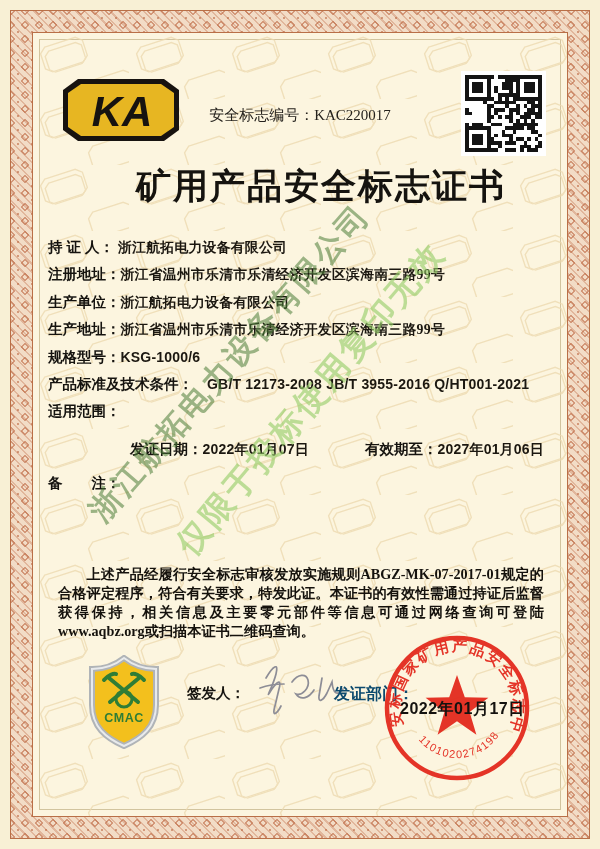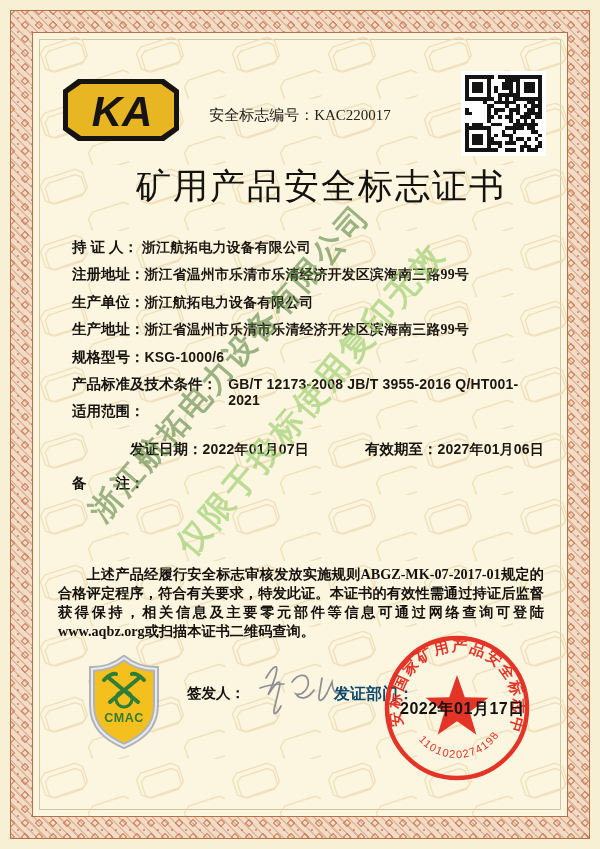--- a/index.html
+++ b/index.html
@@ -15,24 +15,24 @@
   .hole{position:absolute;inset:32px;background:#fcf5df;border:1px solid #b96f47;}
   .innerline{position:absolute;inset:39px;border:1px solid #d2c49e;}
   .tilelayer{position:absolute;left:33px;top:33px;width:534px;height:783px;}
   
   .ka-logo{position:absolute;left:62px;top:78px;width:118px;height:64px;}
   .mark-no{position:absolute;left:160px;top:106px;width:280px;text-align:center;
            font-family:"Liberation Serif",serif;font-size:15px;color:#25221d;}
   .qr{position:absolute;left:461px;top:71px;width:85px;height:85px;background:#ffffff;padding:4px;box-sizing:border-box;}
   .qr svg{width:100%;height:100%;display:block;}
   .title{position:absolute;left:0;right:0;top:163px;text-align:center;
-         font-family:"Liberation Serif",serif;font-weight:normal;font-size:35px;
+         font-family:"Liberation Serif",serif;font-weight:bold;font-size:35px;
          letter-spacing:2px;color:#15130f;padding-left:42px;}
   
-  .fields{position:absolute;left:72px;right:56px;top:238px;}
+  .fields{position:absolute;left:48px;right:56px;top:238px;}
   .frow{display:flex;align-items:baseline;height:27.4px;}
   .flabel{font-weight:bold;font-size:14.5px;color:#15130f;white-space:nowrap;min-width:70px;}
   .flabel.wide{min-width:0;margin-right:14px;}
   .fvalue{font-weight:bold;font-size:13.8px;color:#1b1710;
           font-family:"Liberation Serif",serif;letter-spacing:.3px;}
   .fvalue.vsans{font-family:"Liberation Sans",sans-serif;font-size:14px;letter-spacing:.2px;}
   .daterow{margin-top:10px;justify-content:flex-end;}
   .expiry-label{margin-left:56px;}
   .remarkrow{margin-top:7px;}
   

